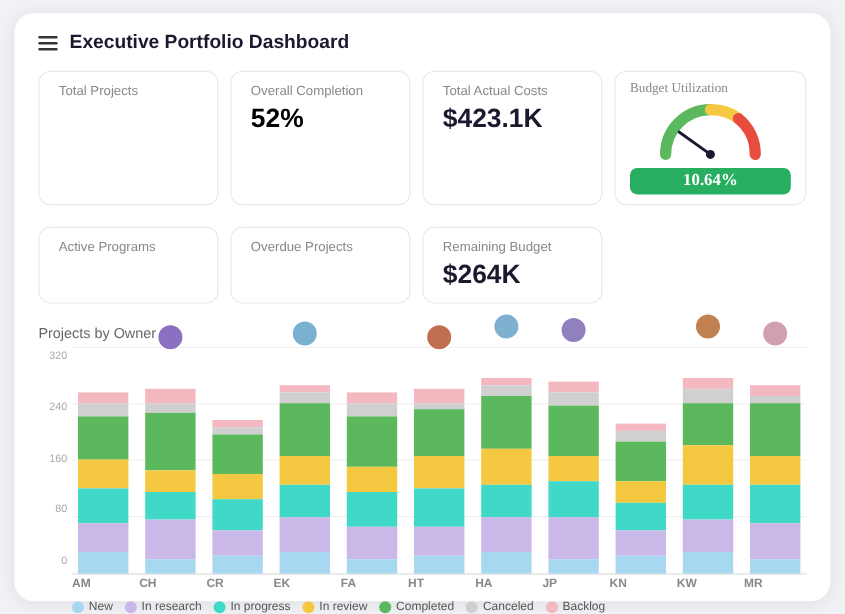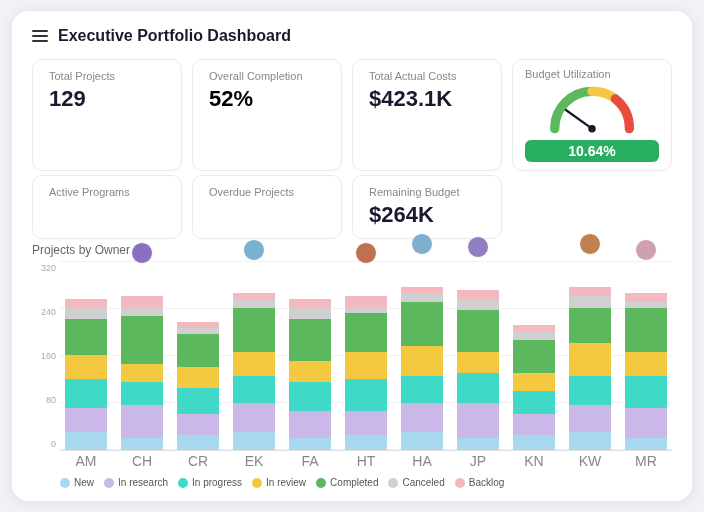--- a/index.html
+++ b/index.html
@@ -29,21 +29,21 @@
     }
     .hamburger {
       display: flex; flex-direction: column; gap: 3px; cursor: pointer;
     }
     .hamburger span { width: 16px; height: 2px; background: #333; border-radius: 2px; }
     .header-title { font-size: 16px; font-weight: 700; color: #1a1a2e; }
 
     .metrics-row {
       display: flex;
       gap: 10px;
-      margin-bottom: 4px;
+      margin-bottom: 18px;
     }
     .metric-card {
       background: #fff;
       border: 1px solid #e8eaed;
       border-radius: 10px;
       padding: 10px 16px;
       flex: 1;
       display: flex;
       flex-direction: column;
       gap: 4px;
@@ -190,23 +190,24 @@
       color: #fff;
     }
 
     .x-labels {
       display: flex;
       gap: 4px;
       margin-top: 2px;
     }
     .x-label {
       flex: 1;
-      text-align: center;
-      font-size: 14px;
+      text-align: left;
+      font-size: 10px;
       color: #888;
+      font-weight: bold;
     }
 
     .legend {
       display: flex;
       flex-wrap: wrap;
       gap: 10px;
       margin-top: 8px;
       padding-left: 28px;
       align-items: center;
     }
@@ -233,32 +234,31 @@
       <span></span>
         <span></span>
         <span></span>
     </div>
     <span class="header-title">Executive Portfolio Dashboard</span>
   </div>
 
   <div class="metrics-row">
     <div class="metric-card">
       <span class="metric-label">Total Projects</span>
-      <span class="metric-value">129</span>
     </div>
     <div class="metric-card">
       <span class="metric-label">Overall Completion</span>
       <span class="metric-value orange">52%</span>
     </div>
     <div class="metric-card">
       <span class="metric-label">Total Actual Costs</span>
       <span class="metric-value">$423.1K</span>
     </div>
 
-    <div class="budget-card" style="row-span:2;">
+    <div class="budget-card" style="row-span:2;font-family:Liberation Serif, serif;">
       <span class="budget-label">Budget Utilization</span>
 
       <div class="gauge-container">
         <svg viewBox="0 0 100 60" xmlns="http://www.w3.org/2000/svg">
 
           <path d="M10,50 A40,40 0 0,1 50,10" fill="none" stroke="#5cb85c" stroke-width="10" stroke-linecap="round"></path>
 
           <path d="M50,10 A40,40 0 0,1 75,18" fill="none" stroke="#f5c842" stroke-width="10" stroke-linecap="round"></path>
 
           <path d="M75,18 A40,40 0 0,1 90,50" fill="none" stroke="#e74c3c" stroke-width="10" stroke-linecap="round"></path>

